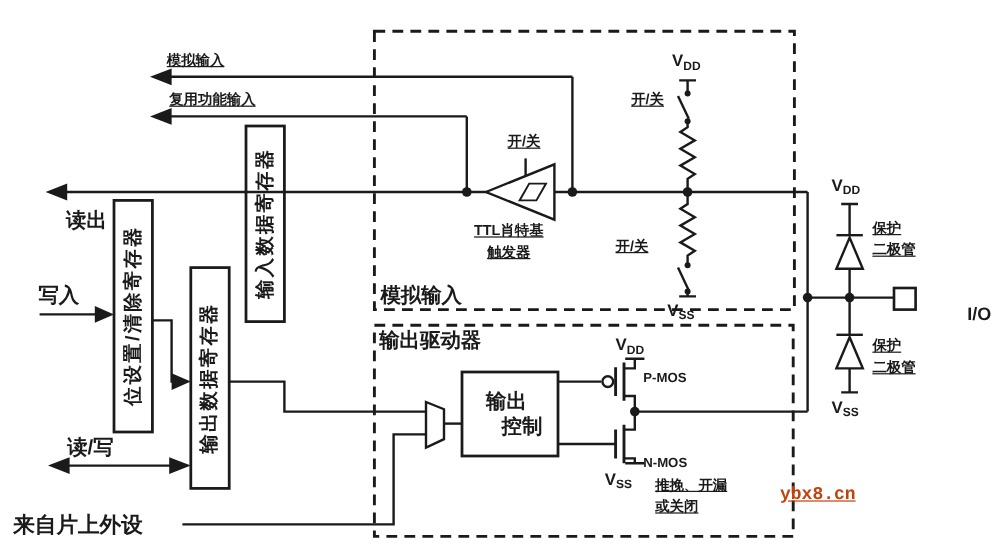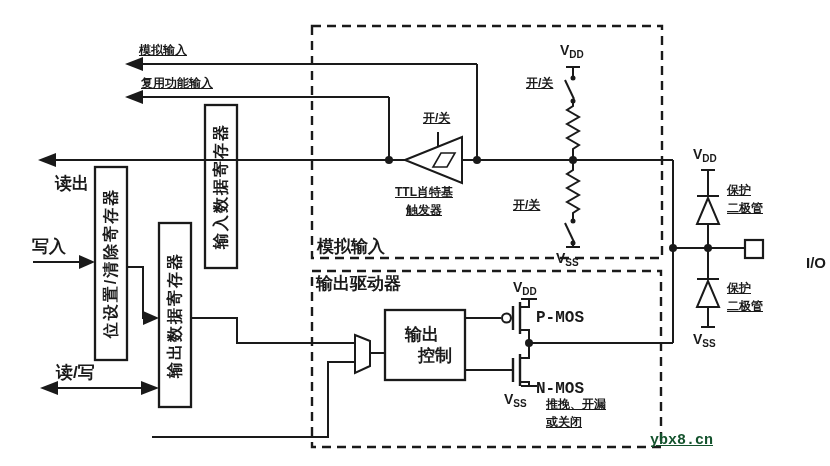--- a/index.html
+++ b/index.html
@@ -7,33 +7,33 @@
     position:relative;width:830px;height:466px;background:#ffffff;
     font-family:"Liberation Sans","DejaVu Sans",sans-serif;
     color:#1a1a1a;overflow:hidden;
   }
   #wires{position:absolute;left:0;top:0;}
   .lbl{position:absolute;white-space:nowrap;font-weight:700;line-height:1.05;}
   .f18{font-size:18px;}
   .f17{font-size:17px;}
   .f16{font-size:12px;text-decoration:underline;}
   .f15{font-size:15px;}
-  .f13{font-size:16px;font-family:Liberation Mono, monospace;}
+  .f13{font-size:11px;}
   .vert{
     position:absolute;white-space:nowrap;font-weight:700;font-size:16px;
     transform:translate(-50%,-50%) rotate(-90deg);
     letter-spacing:2px;
   }
   .ctr{text-align:center;}
   .pw{position:absolute;font-weight:700;font-size:14px;white-space:nowrap;}
   .pw sub{font-size:10px;vertical-align:-3px;}
   .watermark{
-    position:absolute;left:650px;top:432px;
+    position:absolute;left:650px;top:404px;
     font-family:"Liberation Mono","DejaVu Sans Mono",monospace;
-    font-weight:700;font-size:15px;color:#14532d;text-decoration:underline;
+    font-weight:700;font-size:15px;color:#c2410c;text-decoration:underline;
   }
 </style>
 </head>
 <body>
 
 <div id="stage">
 
   <svg id="wires" width="830" height="466" viewBox="0 0 830 466">
     <g stroke="#1a1a1a" stroke-width="2" fill="none">
 
@@ -125,20 +125,21 @@
       <circle cx="573" cy="221" r="2.5"></circle>
       <circle cx="573" cy="243" r="2.5"></circle>
     </g>
   </svg>
 
   <div class="lbl f16" style="left:139px;top:44px;">模拟输入</div>
   <div class="lbl f16" style="left:141px;top:77px;">复用功能输入</div>
   <div class="lbl f17" style="left:55px;top:139px;margin-top:36px;">读出</div>
   <div class="lbl f17" style="left:32px;top:238px;">写入</div>
   <div class="lbl f17" style="left:56px;top:364px;text-align:center;">读/写</div>
+  <div class="lbl f18" style="left:11px;top:428px;">来自片上外设</div>
 
   <div class="vert" style="left:111px;top:263px;">位设置/清除寄存器</div>
   <div class="vert" style="left:175px;top:315px;">输出数据寄存器</div>
   <div class="vert" style="left:221px;top:186px;">输入数据寄存器</div>
 
   <div class="lbl f17" style="left:317px;top:238px;">模拟输入</div>
   <div class="lbl f16" style="left:423px;top:112px;">开/关</div>
   <div class="lbl f16 ctr" style="left:364px;top:186px;width:120px;">TTL肖特基</div>
   <div class="lbl f16 ctr" style="left:364px;top:204px;width:120px;">触发器</div>
   <div class="lbl f16" style="left:526px;top:77px;">开/关</div>

